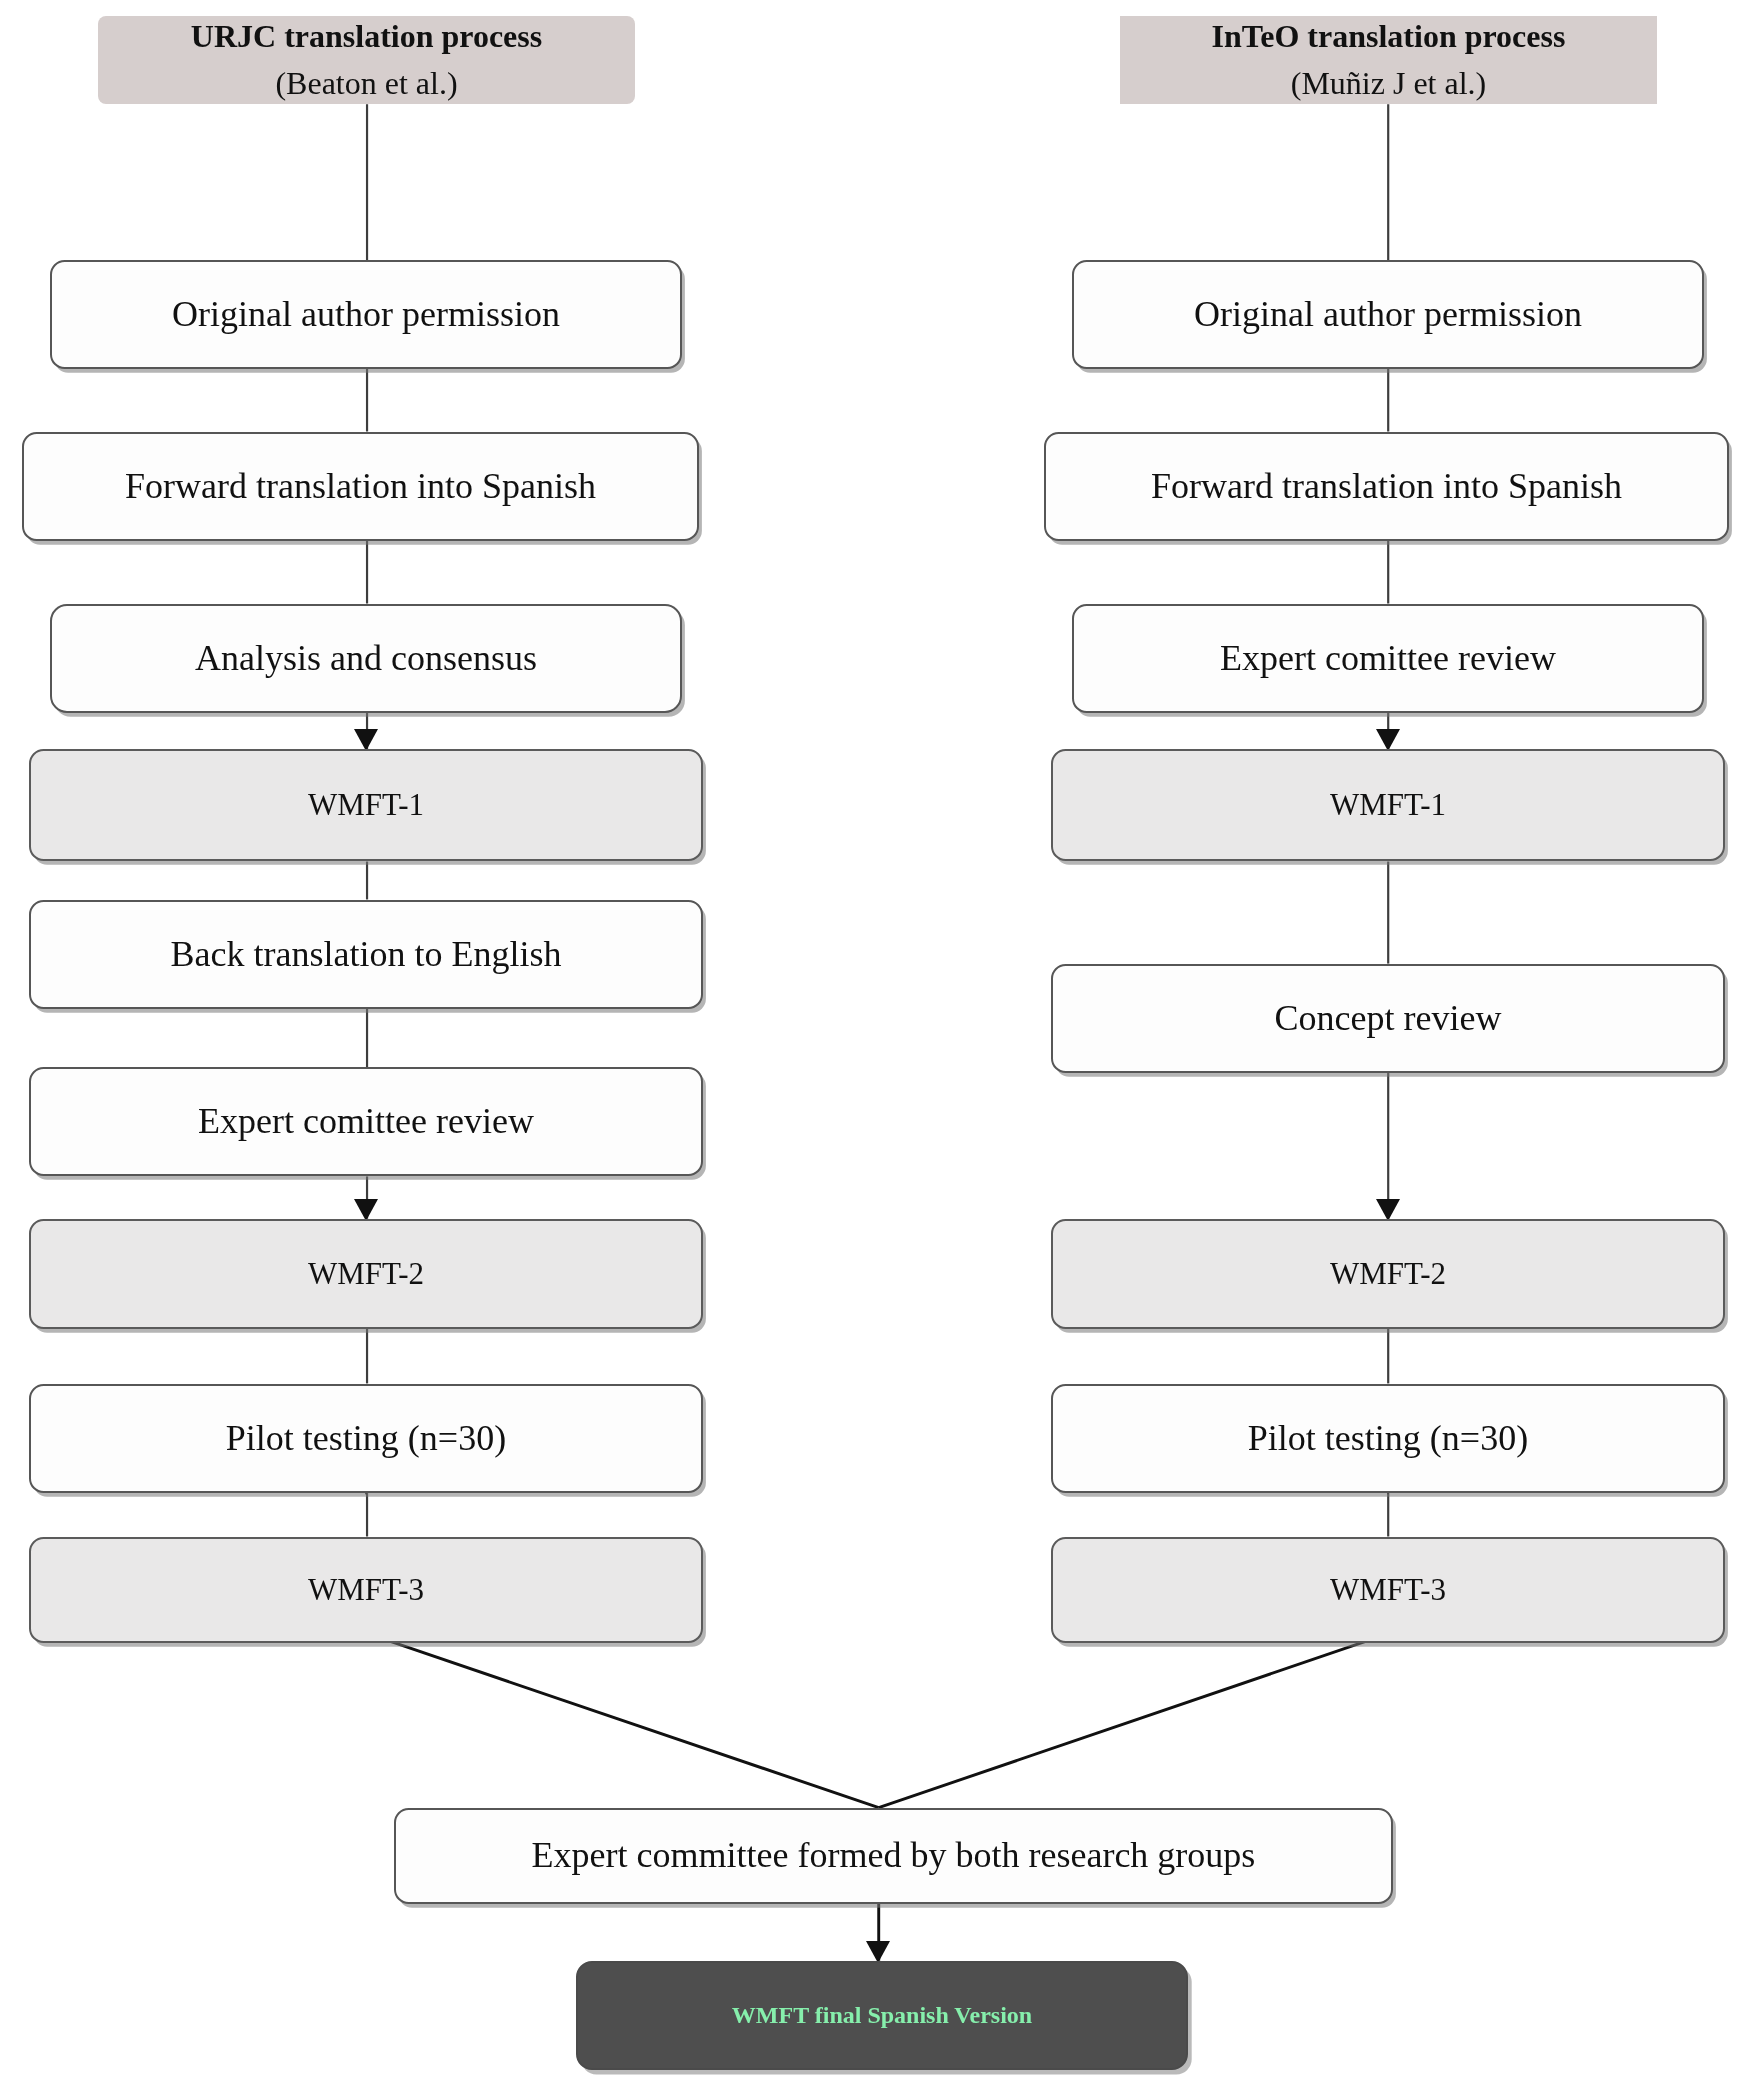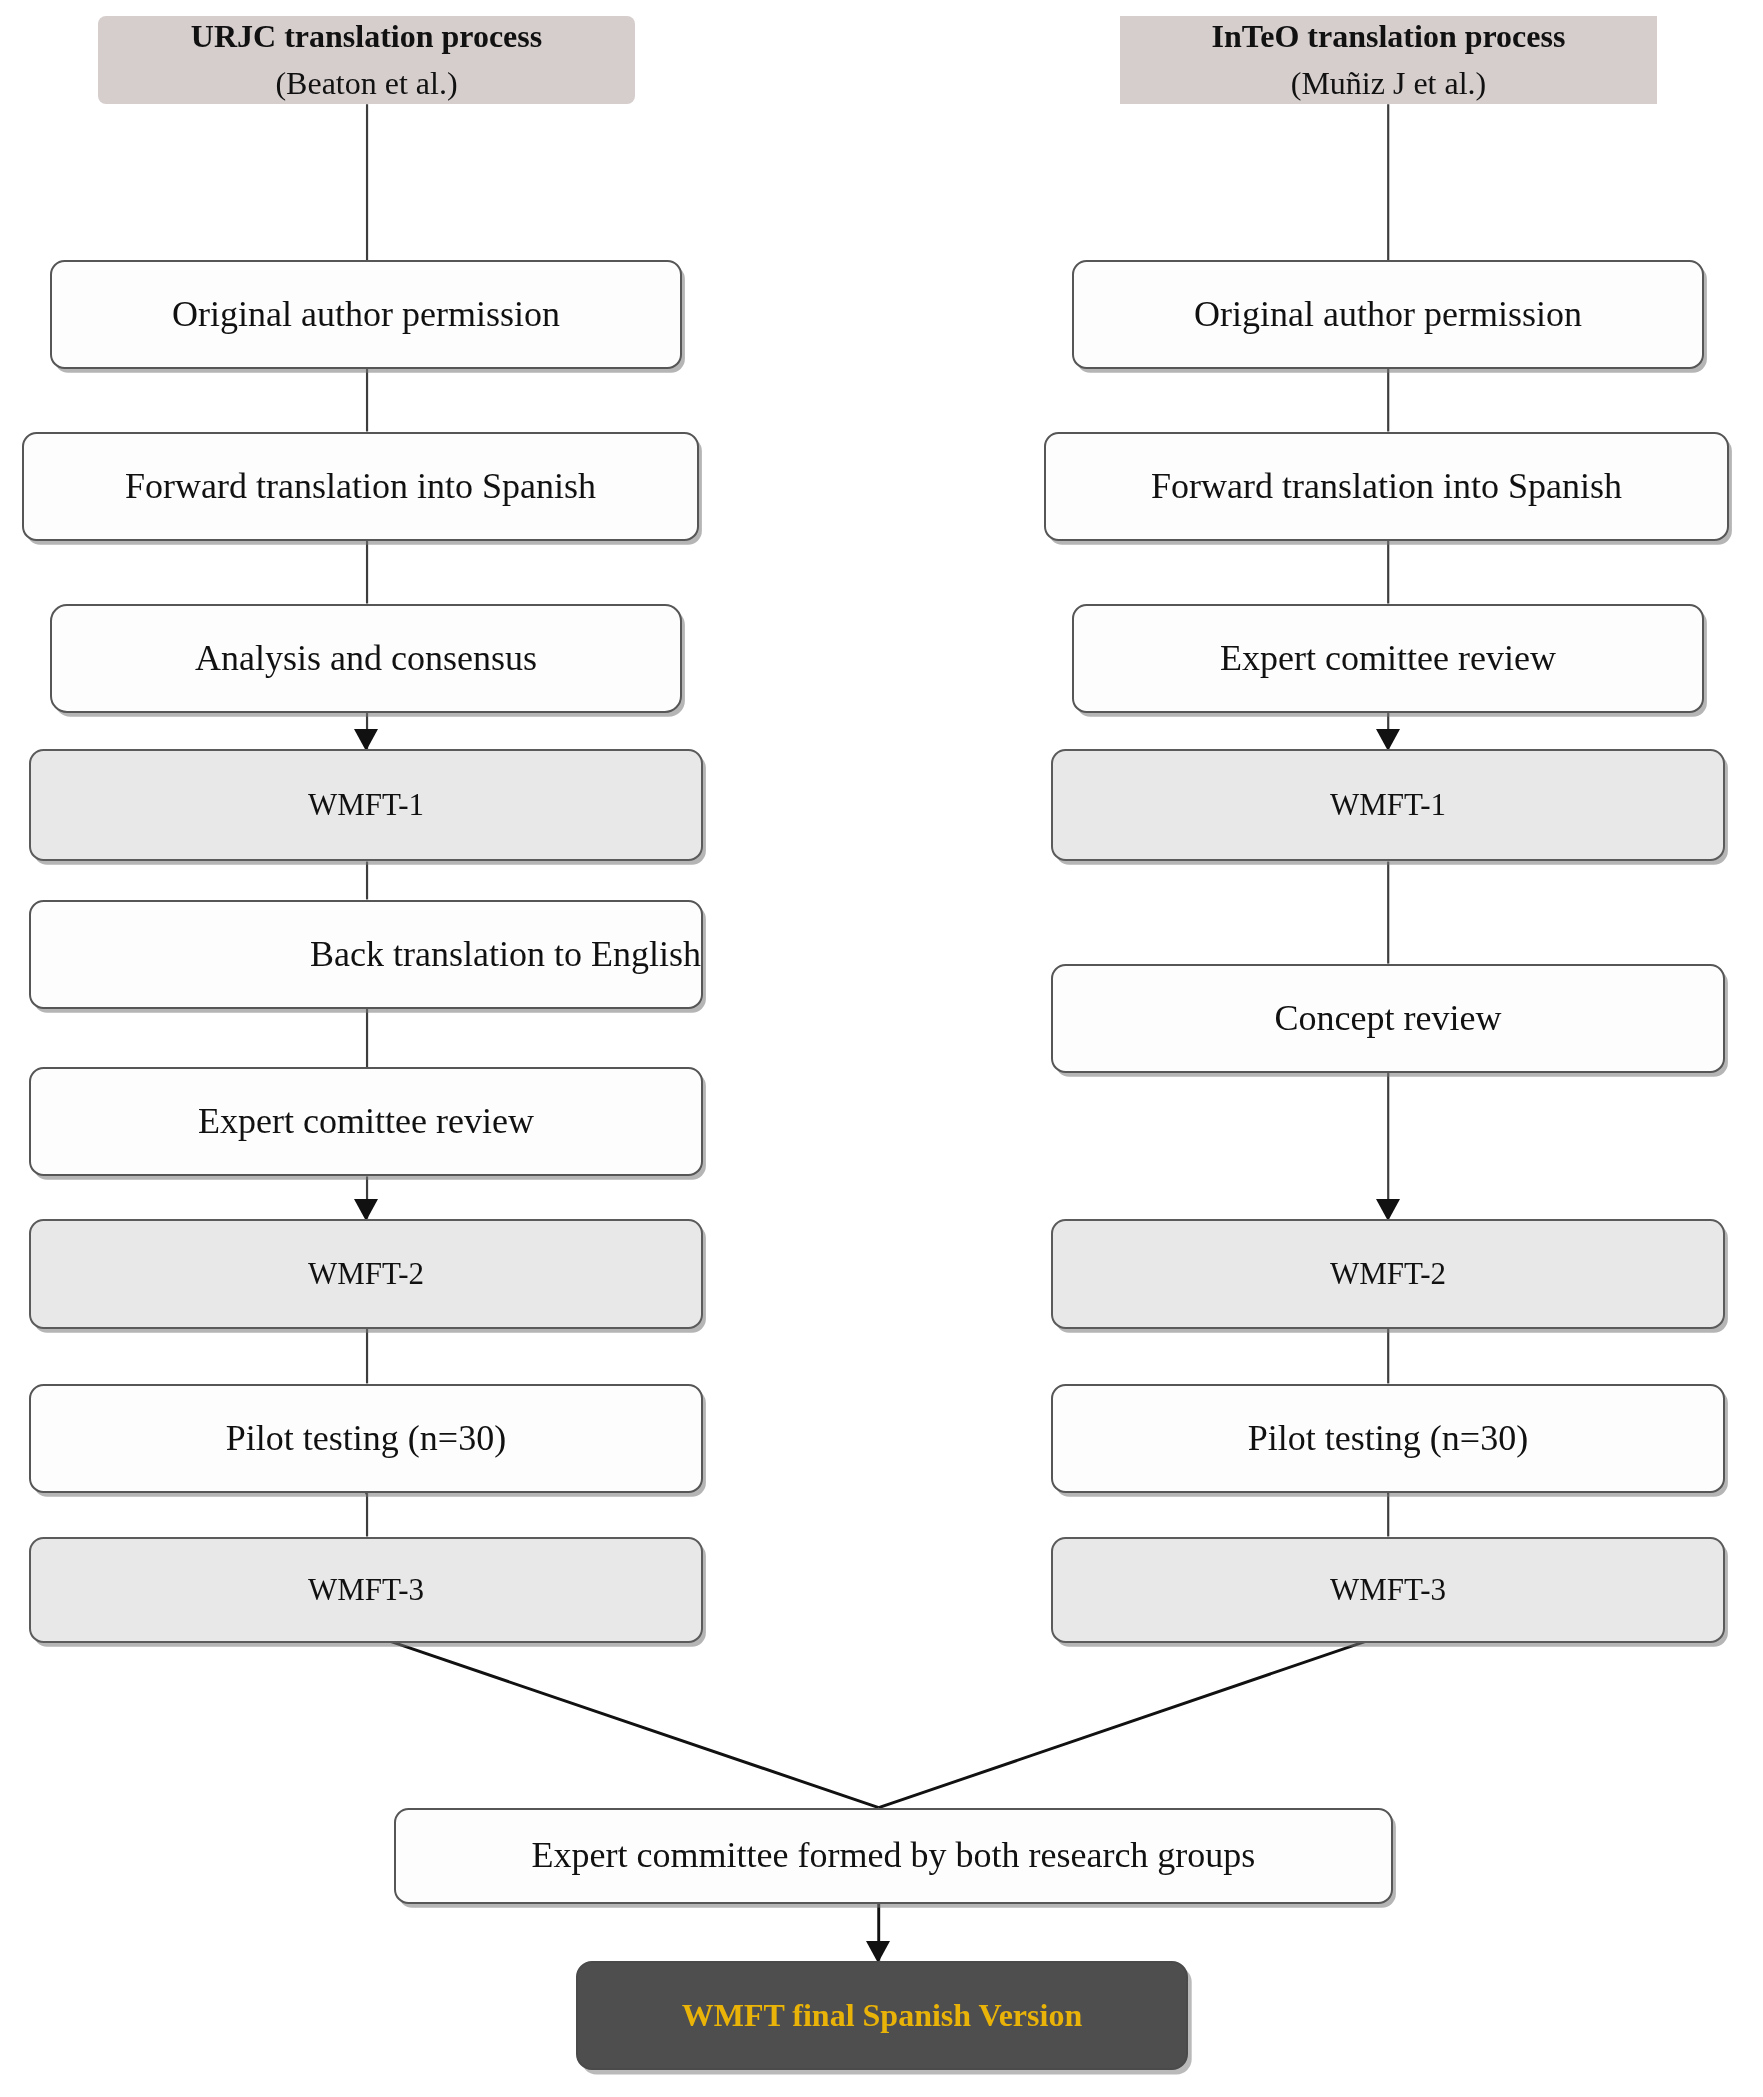--- a/index.html
+++ b/index.html
@@ -48,23 +48,23 @@
     border-radius:14.6px;
     font-size:31px;
     box-shadow:3.6px 4.4px 0 -0.7px rgba(120,120,120,0.55);
   }
 
   
   .node.final{
     background:#4e4e4e;
     border:2.2px solid #4a4a4a;
     border-radius:16px;
-    font-size:32px;
+    font-size:24px;
     font-weight:700;
-    color:#eab308;
+    color:#86efac;
     box-shadow:4.4px 5.1px 0 -0.7px rgba(130,130,130,0.55);
   }
   .arrow{
     position:absolute;
     width:0;height:0;
     border-left:12.4px solid transparent;
     border-right:12.4px solid transparent;
     border-top:22px solid #111111;
   }
   #edges{position:absolute;left:0;top:0;width:1764px;height:2097px;
@@ -124,21 +124,21 @@
   </div>
 
   <div class="node step" style="left:50px;top:604px;width:632px;height:109px;border-radius:17px;">
     <span>Analysis and consensus</span>
   </div>
 
   <div class="node milestone" style="left:29px;top:749px;width:674px;height:112px;">
     <span>WMFT-1</span>
   </div>
 
-  <div class="node step" style="left:29px;top:900px;width:674px;height:109px;justify-content:flex-end;">
+  <div class="node step" style="left:29px;top:900px;width:674px;height:109px;">
     <span>Back translation to English</span>
   </div>
 
   <div class="node step" style="left:29px;top:1067px;width:674px;height:109px;">
     <span>Expert comittee review</span>
   </div>
 
   <div class="node milestone" style="left:29px;top:1219px;width:674px;height:110px;">
     <span>WMFT-2</span>
   </div>

